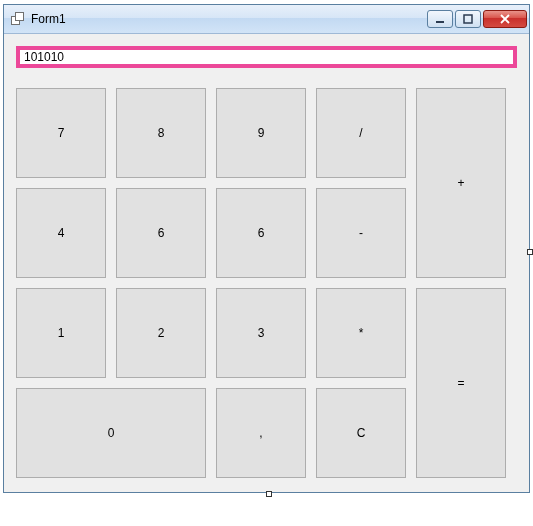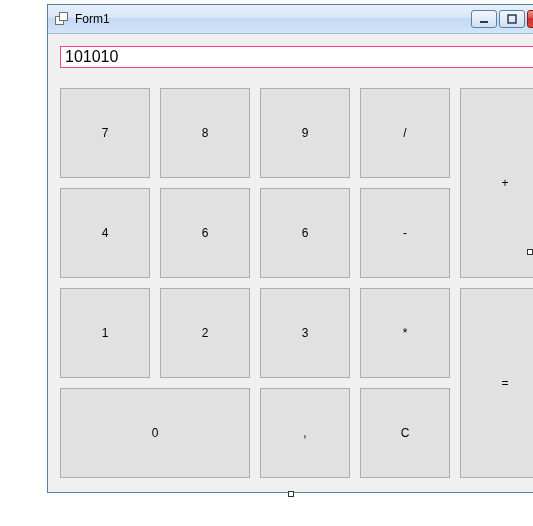--- a/index.html
+++ b/index.html
@@ -80,25 +80,25 @@
   .win-btn svg { display:block; }
 
   .client {
     background: #f0f0f0;
     padding: 12px 12px 14px 12px;
   }
   .display {
     width: 100%;
     height: 22px;
     box-sizing: border-box;
-    border: 1px solid #ec4899;
+    border: 4px solid #ec4899;
     background: #fff;
     padding: 2px 4px;
     font-family: "Segoe UI", Tahoma, sans-serif;
-    font-size: 16px;
+    font-size: 12px;
     color: #000;
   }
   .grid {
     margin-top: 20px;
     display: grid;
     grid-template-columns: 90px 90px 90px 90px 90px;
     grid-template-rows: 90px 90px 90px 90px;
     gap: 10px 10px;
   }
   .btn {
@@ -109,21 +109,20 @@
     justify-content: center;
     font-size: 12px;
     color: #000;
     cursor: default;
     box-sizing: border-box;
   }
   .span2r { grid-row: span 2; }
   .span2c { grid-column: span 2; }
   .outer {
     position: relative;
-    margin-left: 44px;
   }
   .handle-right {
     position: absolute;
     right: -4px;
     top: 50%;
     width: 6px;
     height: 6px;
     background: #fff;
     border: 1px solid #333;
     box-sizing: border-box;

